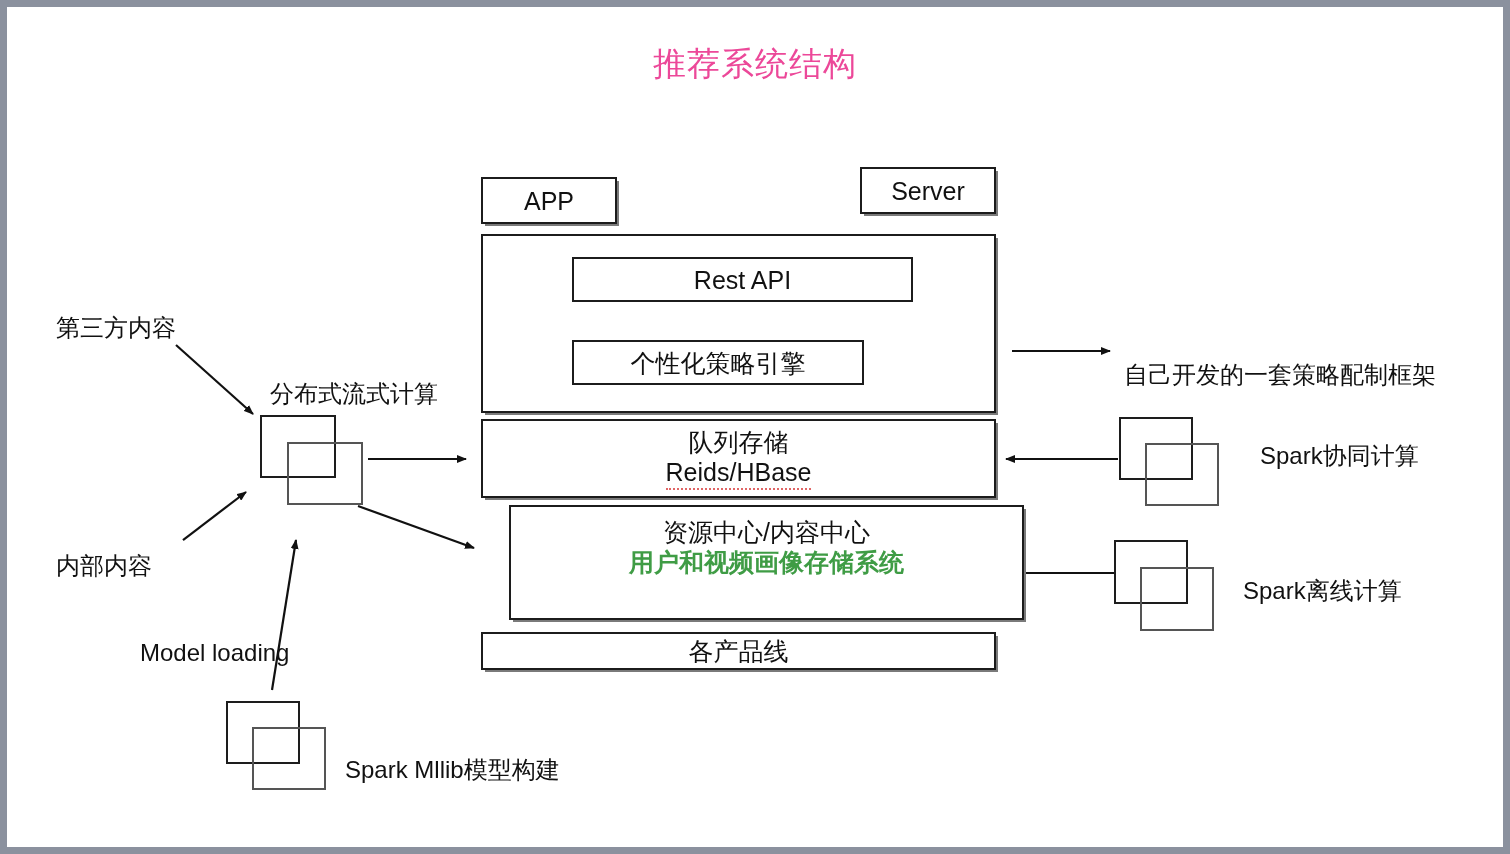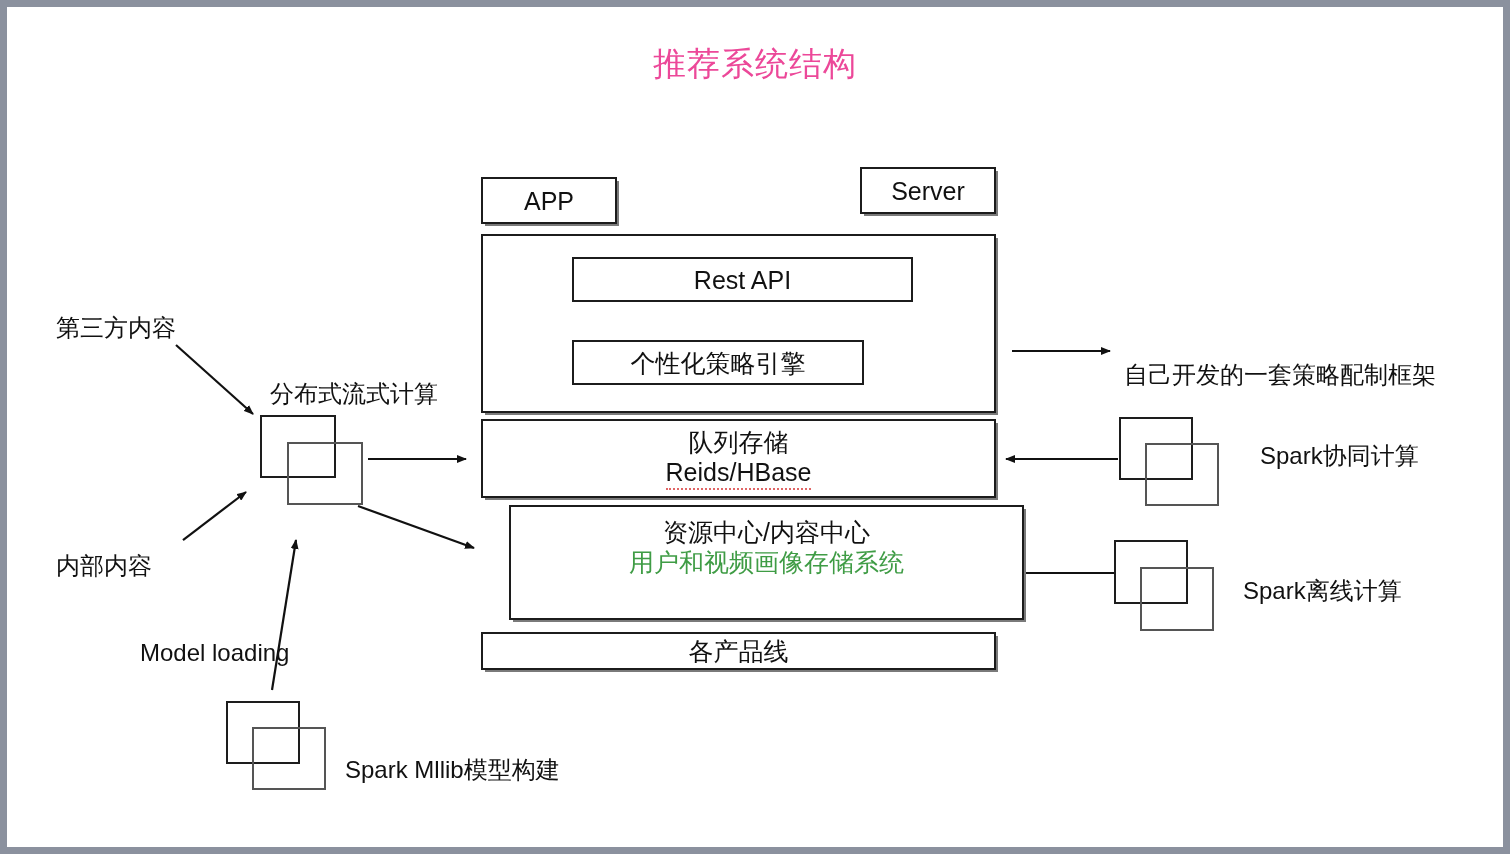--- a/index.html
+++ b/index.html
@@ -69,21 +69,21 @@
 
   .sq {
     position: absolute;
     box-sizing: border-box;
     border: 2px solid #3a3a3a;
     background: transparent;
   }
   .sq.back { border-color: #1d1d1d; background: #ffffff; }
   .sq.front { border-color: #555555; background: transparent; }
 
-  .green { color: #3f9c45; }
+  .green { color: #3f9c45; font-weight: bold; }
 
   .spell {
     border-bottom: 2px dotted #e06666;
     padding-bottom: 1px;
   }
 
   svg.arrows {
     position: absolute;
     left: 0; top: 0;
     width: 1510px; height: 854px;

